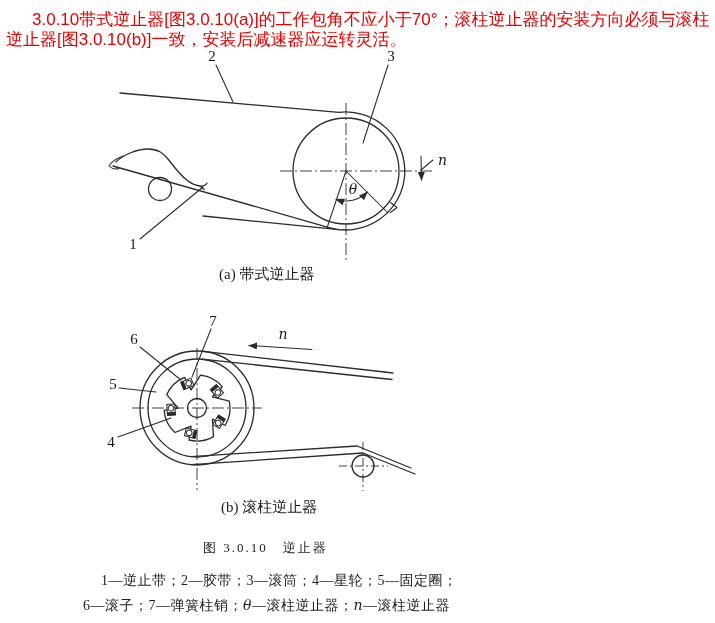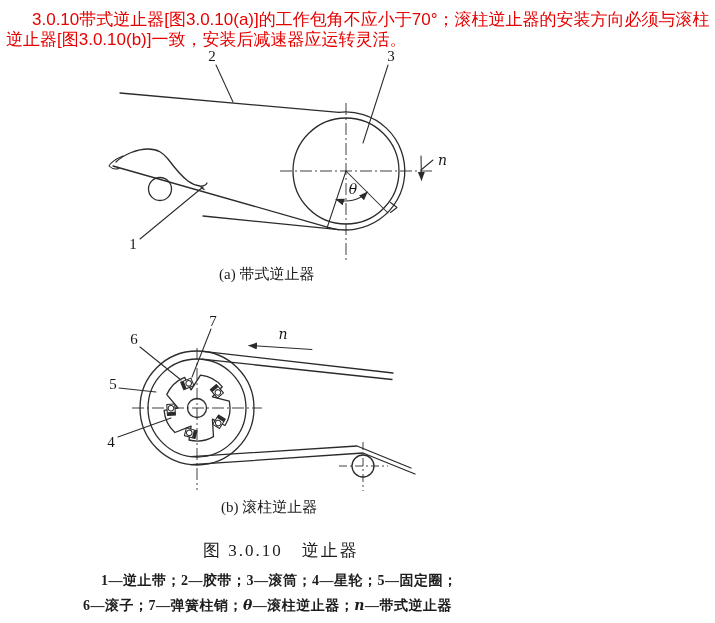--- a/index.html
+++ b/index.html
@@ -8,22 +8,22 @@
     position:absolute;left:6px;top:10px;width:706px;
     color:var(--red,#e60000);
     font-family:"Liberation Sans","DejaVu Sans",sans-serif;
     font-size:17px;line-height:19.5px;text-indent:26px;
   }
   .figtext{
     position:absolute;color:#1d1d1d;white-space:nowrap;
     font-family:"Liberation Serif","DejaVu Serif",serif;
   }
   .cap{font-size:15px;text-align:center;}
-  .fig-title{font-size:17px;letter-spacing:2px;}
-  .legend{font-size:14px;letter-spacing:0.5px;font-weight:bold;}
+  .fig-title{font-size:13px;letter-spacing:2px;}
+  .legend{font-size:14px;letter-spacing:0.5px;}
   .it{font-style:italic;font-family:"DejaVu Serif",serif;}
   svg{position:absolute;overflow:visible;}
   .ln{fill:none;stroke:var(--ln,#2b2b2b);stroke-width:1.3px;stroke-linecap:round;stroke-linejoin:round;}
   .thin{stroke-width:1.05px;}
   .cl{fill:none;stroke:var(--ln,#2b2b2b);stroke-width:0.9px;stroke-dasharray:12 3 2 3;}
   .clp{fill:none;stroke:var(--ln,#2b2b2b);stroke-width:0.9px;stroke-dasharray:8 3 2 3;}
   svg text{fill:#161616;font-family:"Liberation Serif","DejaVu Serif",serif;font-size:15px;}
   svg text.sym{font-style:italic;font-size:14px;font-family:"DejaVu Serif",serif;}
   .fillw{fill:#ffffff;}
   .dk{fill:#2b2b2b;stroke:none;}
@@ -139,16 +139,16 @@
     <path class="ln thin" d="M33,137 L86,118"></path>
     <text x="26" y="147" text-anchor="middle">4</text>
   </svg>
 
   <div class="figtext cap" style="left:221px;top:498px;">(b) 滚柱逆止器</div>
 
   <div class="figtext fig-title" style="left:203px;top:539px;">图 3.0.10　逆止器</div>
 
   <div class="figtext legend" style="left:101px;top:572px;">1—逆止带；2—胶带；3—滚筒；4—星轮；5—固定圈；</div>
   <div class="figtext legend" style="left:83px;top:597px;">
-    <span>6—滚子；7—弹簧柱销；</span><span class="it">θ</span><span>—滚柱逆止器；</span><span class="it">n</span><span>—带式逆止器</span>
+    <span>6—滚子；7—弹簧柱销；</span><span class="it">θ</span><span>—滚柱逆止器；</span><span class="it">n</span><span>—滚柱逆止器</span>
   </div>
 
 </div>
 
 </body></html>

